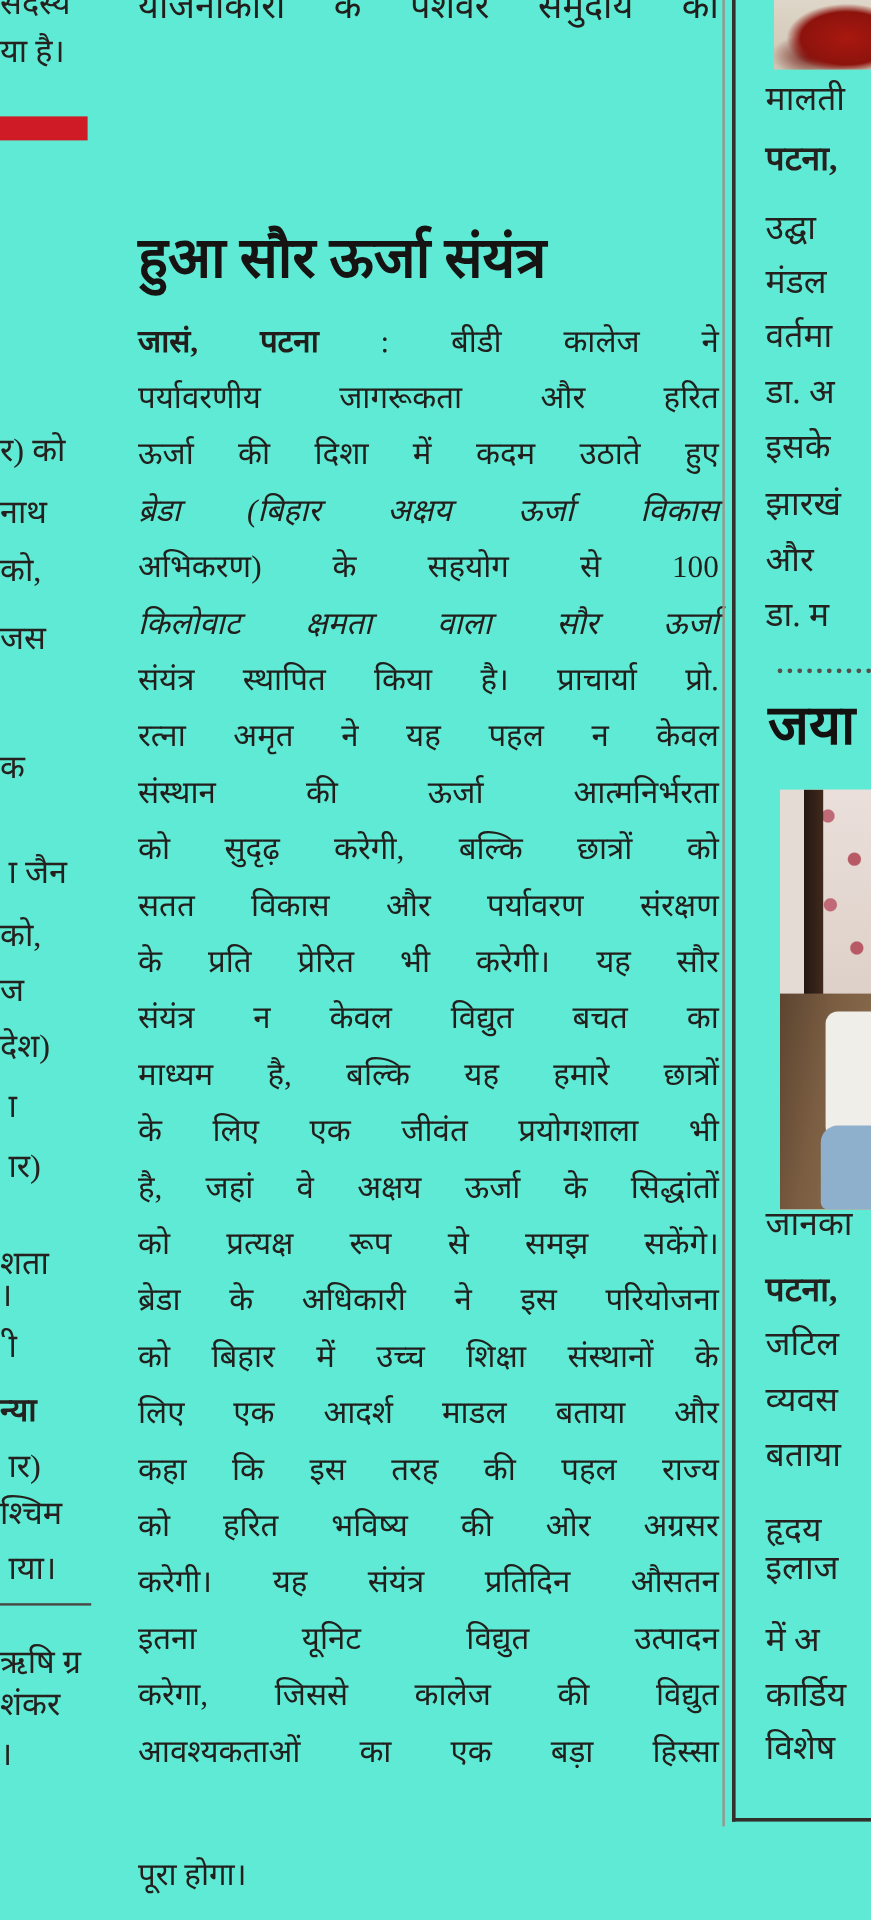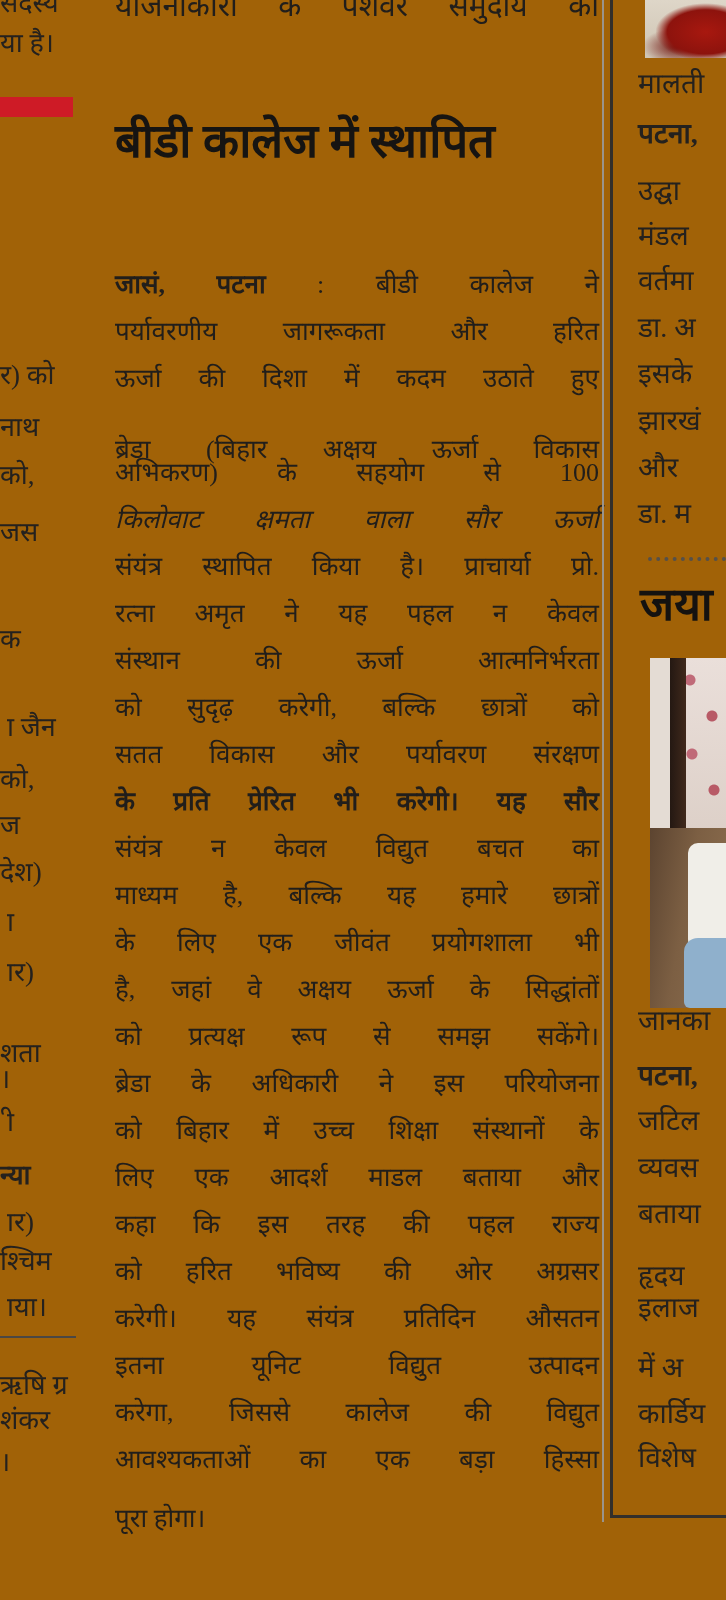--- a/index.html
+++ b/index.html
@@ -1,18 +1,18 @@
 <!DOCTYPE html>
 <html><head>
 <meta charset="utf-8">
 <style>
   html,body{margin:0;padding:0;}
   body{background:#e9e6e0;}
   #frame{position:relative;width:726px;height:1600px;overflow:hidden;
-         background:#a16207;
+         background:#5eead4;
          font-family:"Liberation Serif", serif;color:#1e1c1a;}
   .abs{position:absolute;}
   
   .lfrag{left:0;font-size:27px;line-height:34px;white-space:nowrap;color:#24211e;}
   #red-bar{left:0;top:97px;width:73px;height:20px;background:#ce1b26;}
   #left-divider{left:0;top:1336px;width:76px;height:2px;background:#4a4744;}
   
   .cline{left:115px;width:484px;font-size:30px;line-height:46px;
          text-align:justify;text-align-last:justify;white-space:nowrap;color:#211e1b;}
   #intro-line-1{top:-17px;}
@@ -87,52 +87,52 @@
       <div class="abs lfrag" style="top: 1290px;">&nbsp;ाया।</div>
       <div class="abs lfrag" style="top: 1368px;">ऋषि ग्र</div>
       <div class="abs lfrag" style="top: 1403px;">शंकर</div>
       <div class="abs lfrag" style="top: 1445px;">।</div>
     </div>
   <div id="red-bar" class="abs"></div>
   <div id="left-divider" class="abs"></div>
 
   <div id="intro-line-1" class="abs cline">योजनाकारों के पेशेवर समुदाय को</div>
 
-  <div id="headline-1" class="abs hline">बीडी कालेज में स्थापित</div>
+  <div id="headline-2" class="abs hline">हुआ सौर ऊर्जा संयंत्र</div>
 
   <div id="body-lines">
     <div class="bline" id="body-line-1" style="top:262px">
       <span class="bold">जासं, पटना</span><span> : बीडी कालेज ने</span>
     </div>
   <div class="bline" style="top: 309px;">पर्यावरणीय जागरूकता और हरित</div>
       <div class="bline" style="top: 356px;">ऊर्जा की दिशा में कदम उठाते हुए</div>
-      <div class="bline" style="top: 427px;">ब्रेडा (बिहार अक्षय ऊर्जा विकास</div>
+      <div class="bline" style="top: 403px; font-style: italic;">ब्रेडा (बिहार अक्षय ऊर्जा विकास</div>
       <div class="bline" style="top: 450px;">अभिकरण) के सहयोग से 100</div>
       <div class="bline" style="top: 497px; font-style: italic;">किलोवाट क्षमता वाला सौर ऊर्जा</div>
       <div class="bline" style="top: 544px;">संयंत्र स्थापित किया है। प्राचार्या प्रो.</div>
       <div class="bline" style="top: 591px;">रत्ना अमृत ने यह पहल न केवल</div>
       <div class="bline" style="top: 638px;">संस्थान की ऊर्जा आत्मनिर्भरता</div>
       <div class="bline" style="top: 685px;">को सुदृढ़ करेगी, बल्कि छात्रों को</div>
       <div class="bline" style="top: 732px;">सतत विकास और पर्यावरण संरक्षण</div>
-      <div class="bline" style="top: 779px; font-weight: bold;">के प्रति प्रेरित भी करेगी। यह सौर</div>
+      <div class="bline" style="top: 779px;">के प्रति प्रेरित भी करेगी। यह सौर</div>
       <div class="bline" style="top: 826px;">संयंत्र न केवल विद्युत बचत का</div>
       <div class="bline" style="top: 873px;">माध्यम है, बल्कि यह हमारे छात्रों</div>
       <div class="bline" style="top: 920px;">के लिए एक जीवंत प्रयोगशाला भी</div>
       <div class="bline" style="top: 967px;">है, जहां वे अक्षय ऊर्जा के सिद्धांतों</div>
       <div class="bline" style="top: 1014px;">को प्रत्यक्ष रूप से समझ सकेंगे।</div>
       <div class="bline" style="top: 1061px;">ब्रेडा के अधिकारी ने इस परियोजना</div>
       <div class="bline" style="top: 1108px;">को बिहार में उच्च शिक्षा संस्थानों के</div>
       <div class="bline" style="top: 1155px;">लिए एक आदर्श माडल बताया और</div>
       <div class="bline" style="top: 1202px;">कहा कि इस तरह की पहल राज्य</div>
       <div class="bline" style="top: 1249px;">को हरित भविष्य की ओर अग्रसर</div>
       <div class="bline" style="top: 1296px;">करेगी। यह संयंत्र प्रतिदिन औसतन</div>
       <div class="bline" style="top: 1343px;">इतना यूनिट विद्युत उत्पादन</div>
       <div class="bline" style="top: 1390px;">करेगा, जिससे कालेज की विद्युत</div>
       <div class="bline" style="top: 1437px;">आवश्यकताओं का एक बड़ा हिस्सा</div>
-      <div class="bline noj" style="top: 1496px; text-align: center;">पूरा होगा।</div>
+      <div class="bline noj" style="top: 1540px; text-align: center;">पूरा होगा।</div>
     </div>
 
   <div id="col-rule" class="abs"></div>
   <div id="right-box-left" class="abs"></div>
   <div id="right-box-bottom" class="abs"></div>
 
   <div id="photo-top" class="abs"></div>
   <div id="right-fragments">
       <div class="abs rfrag" style="top: 66px;">मालती</div>
       <div class="abs rfrag b" style="top: 116px;">पटना,</div>

